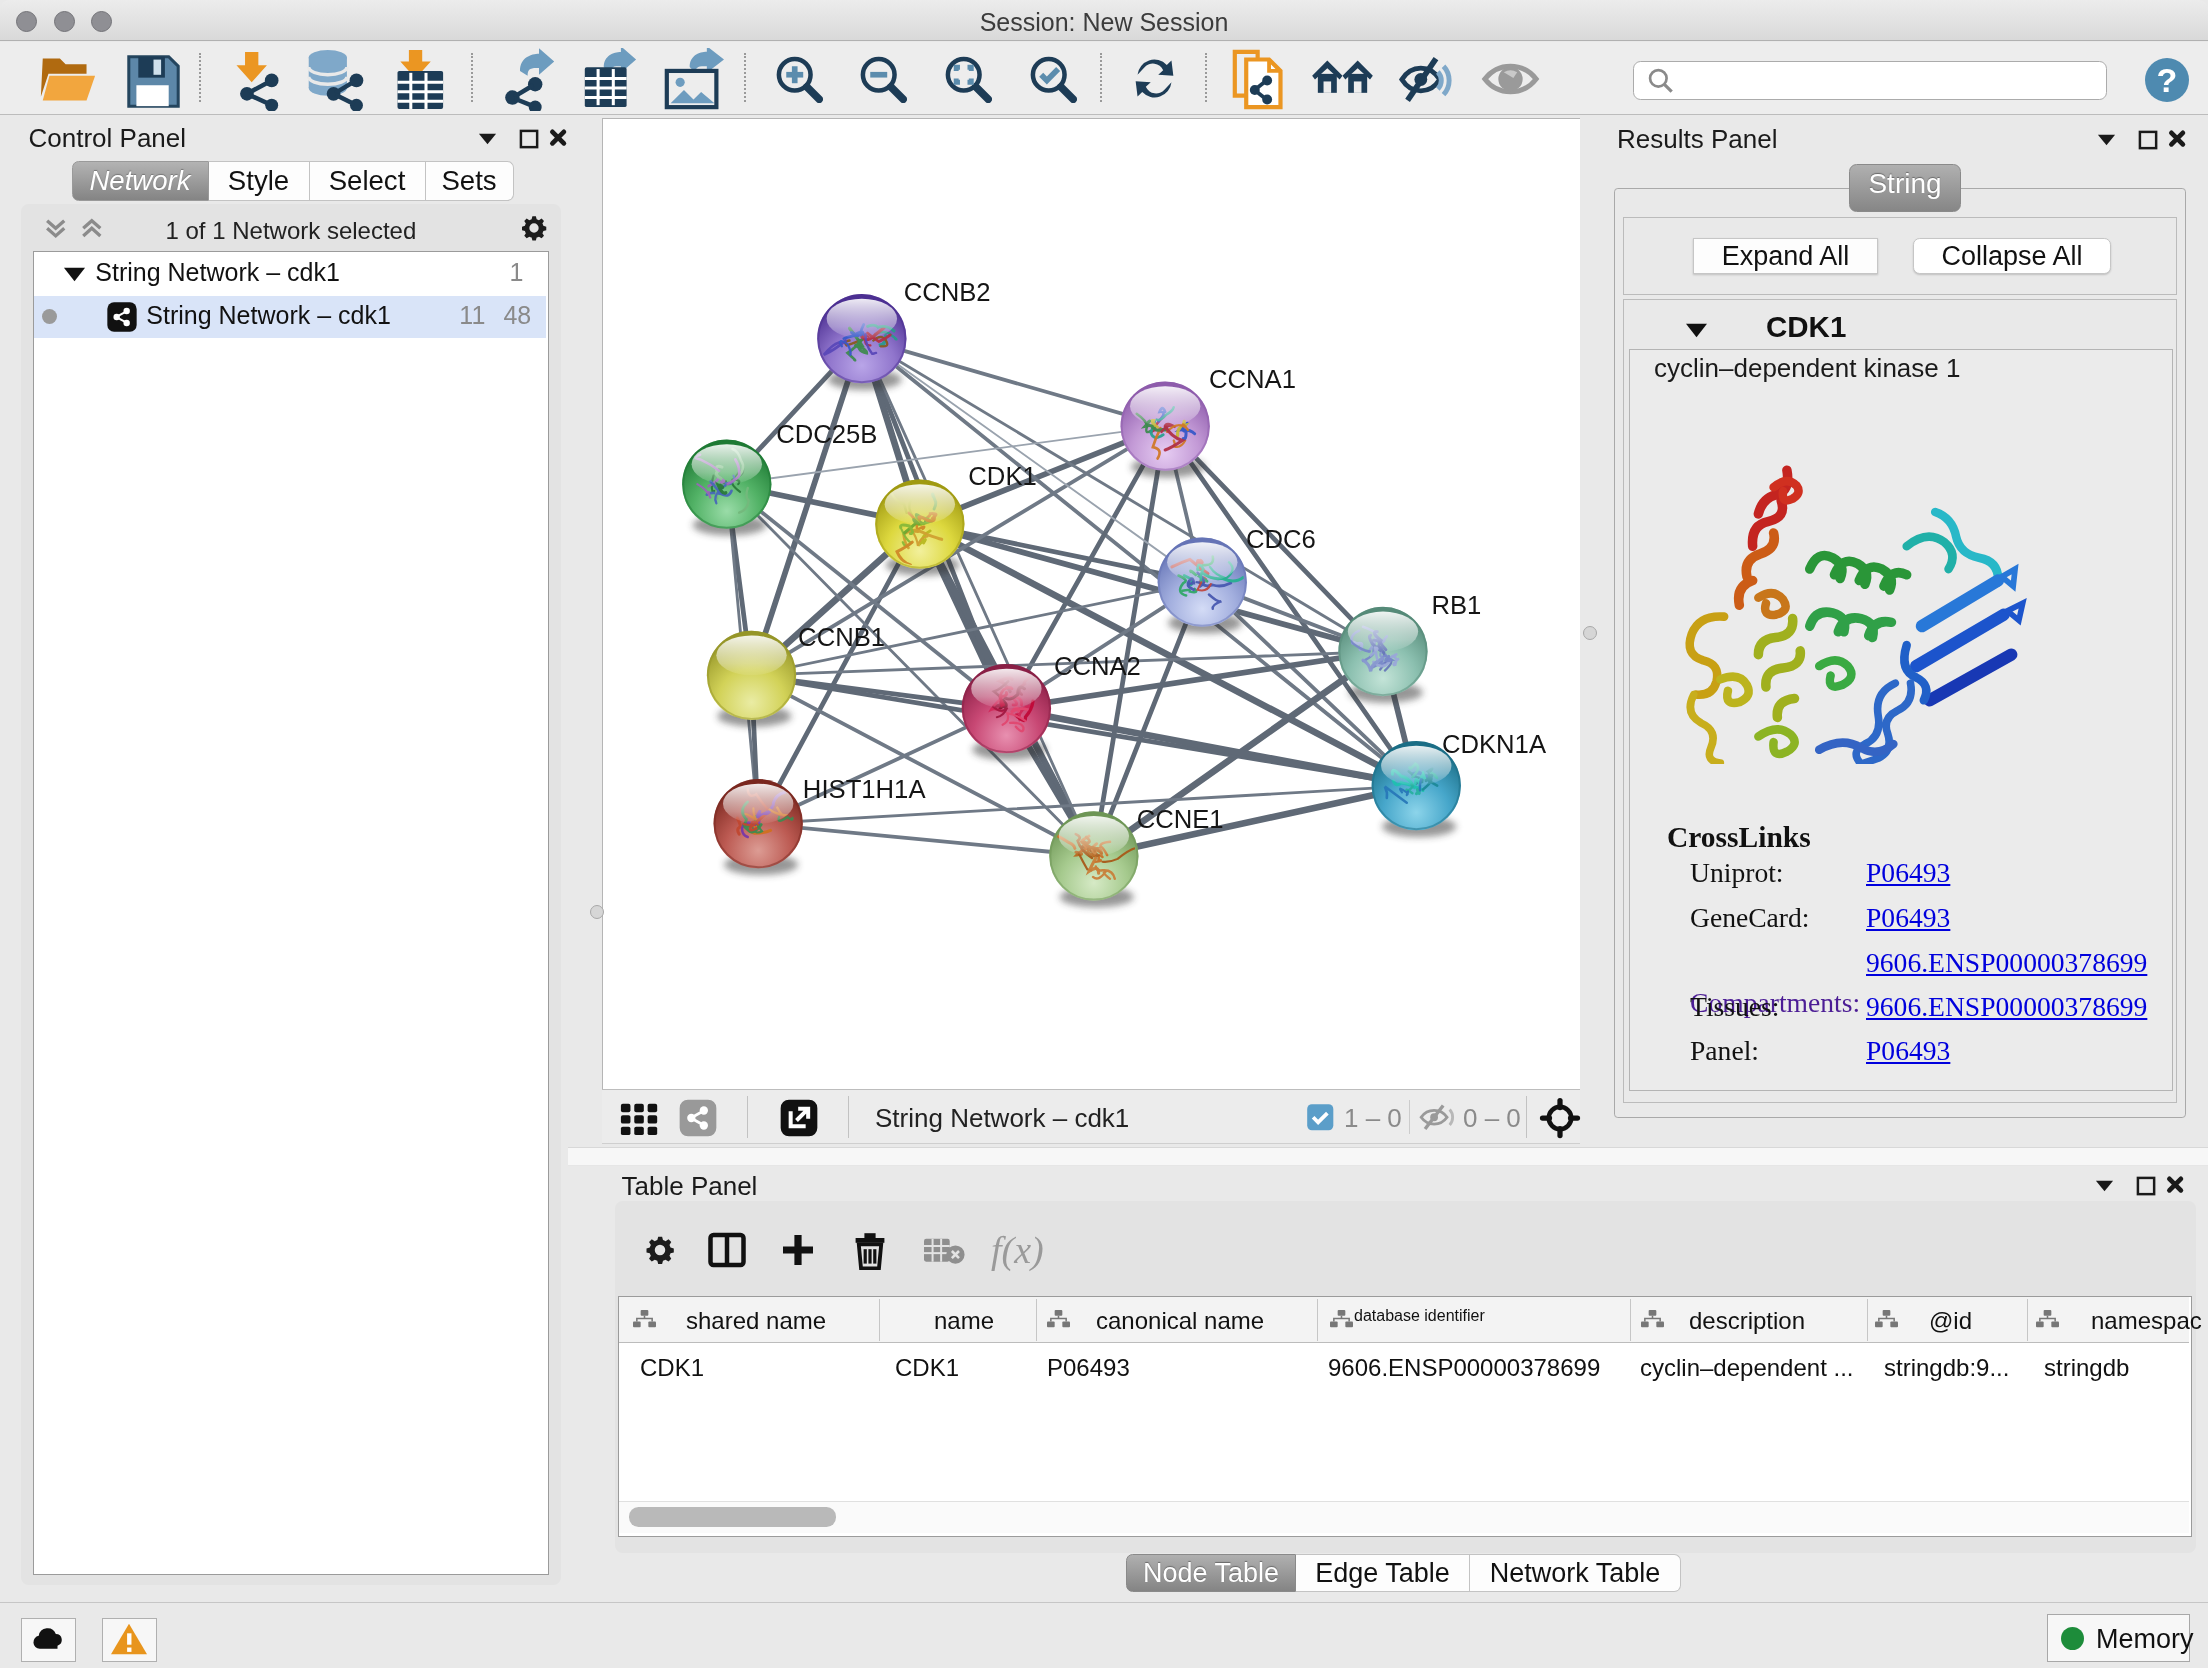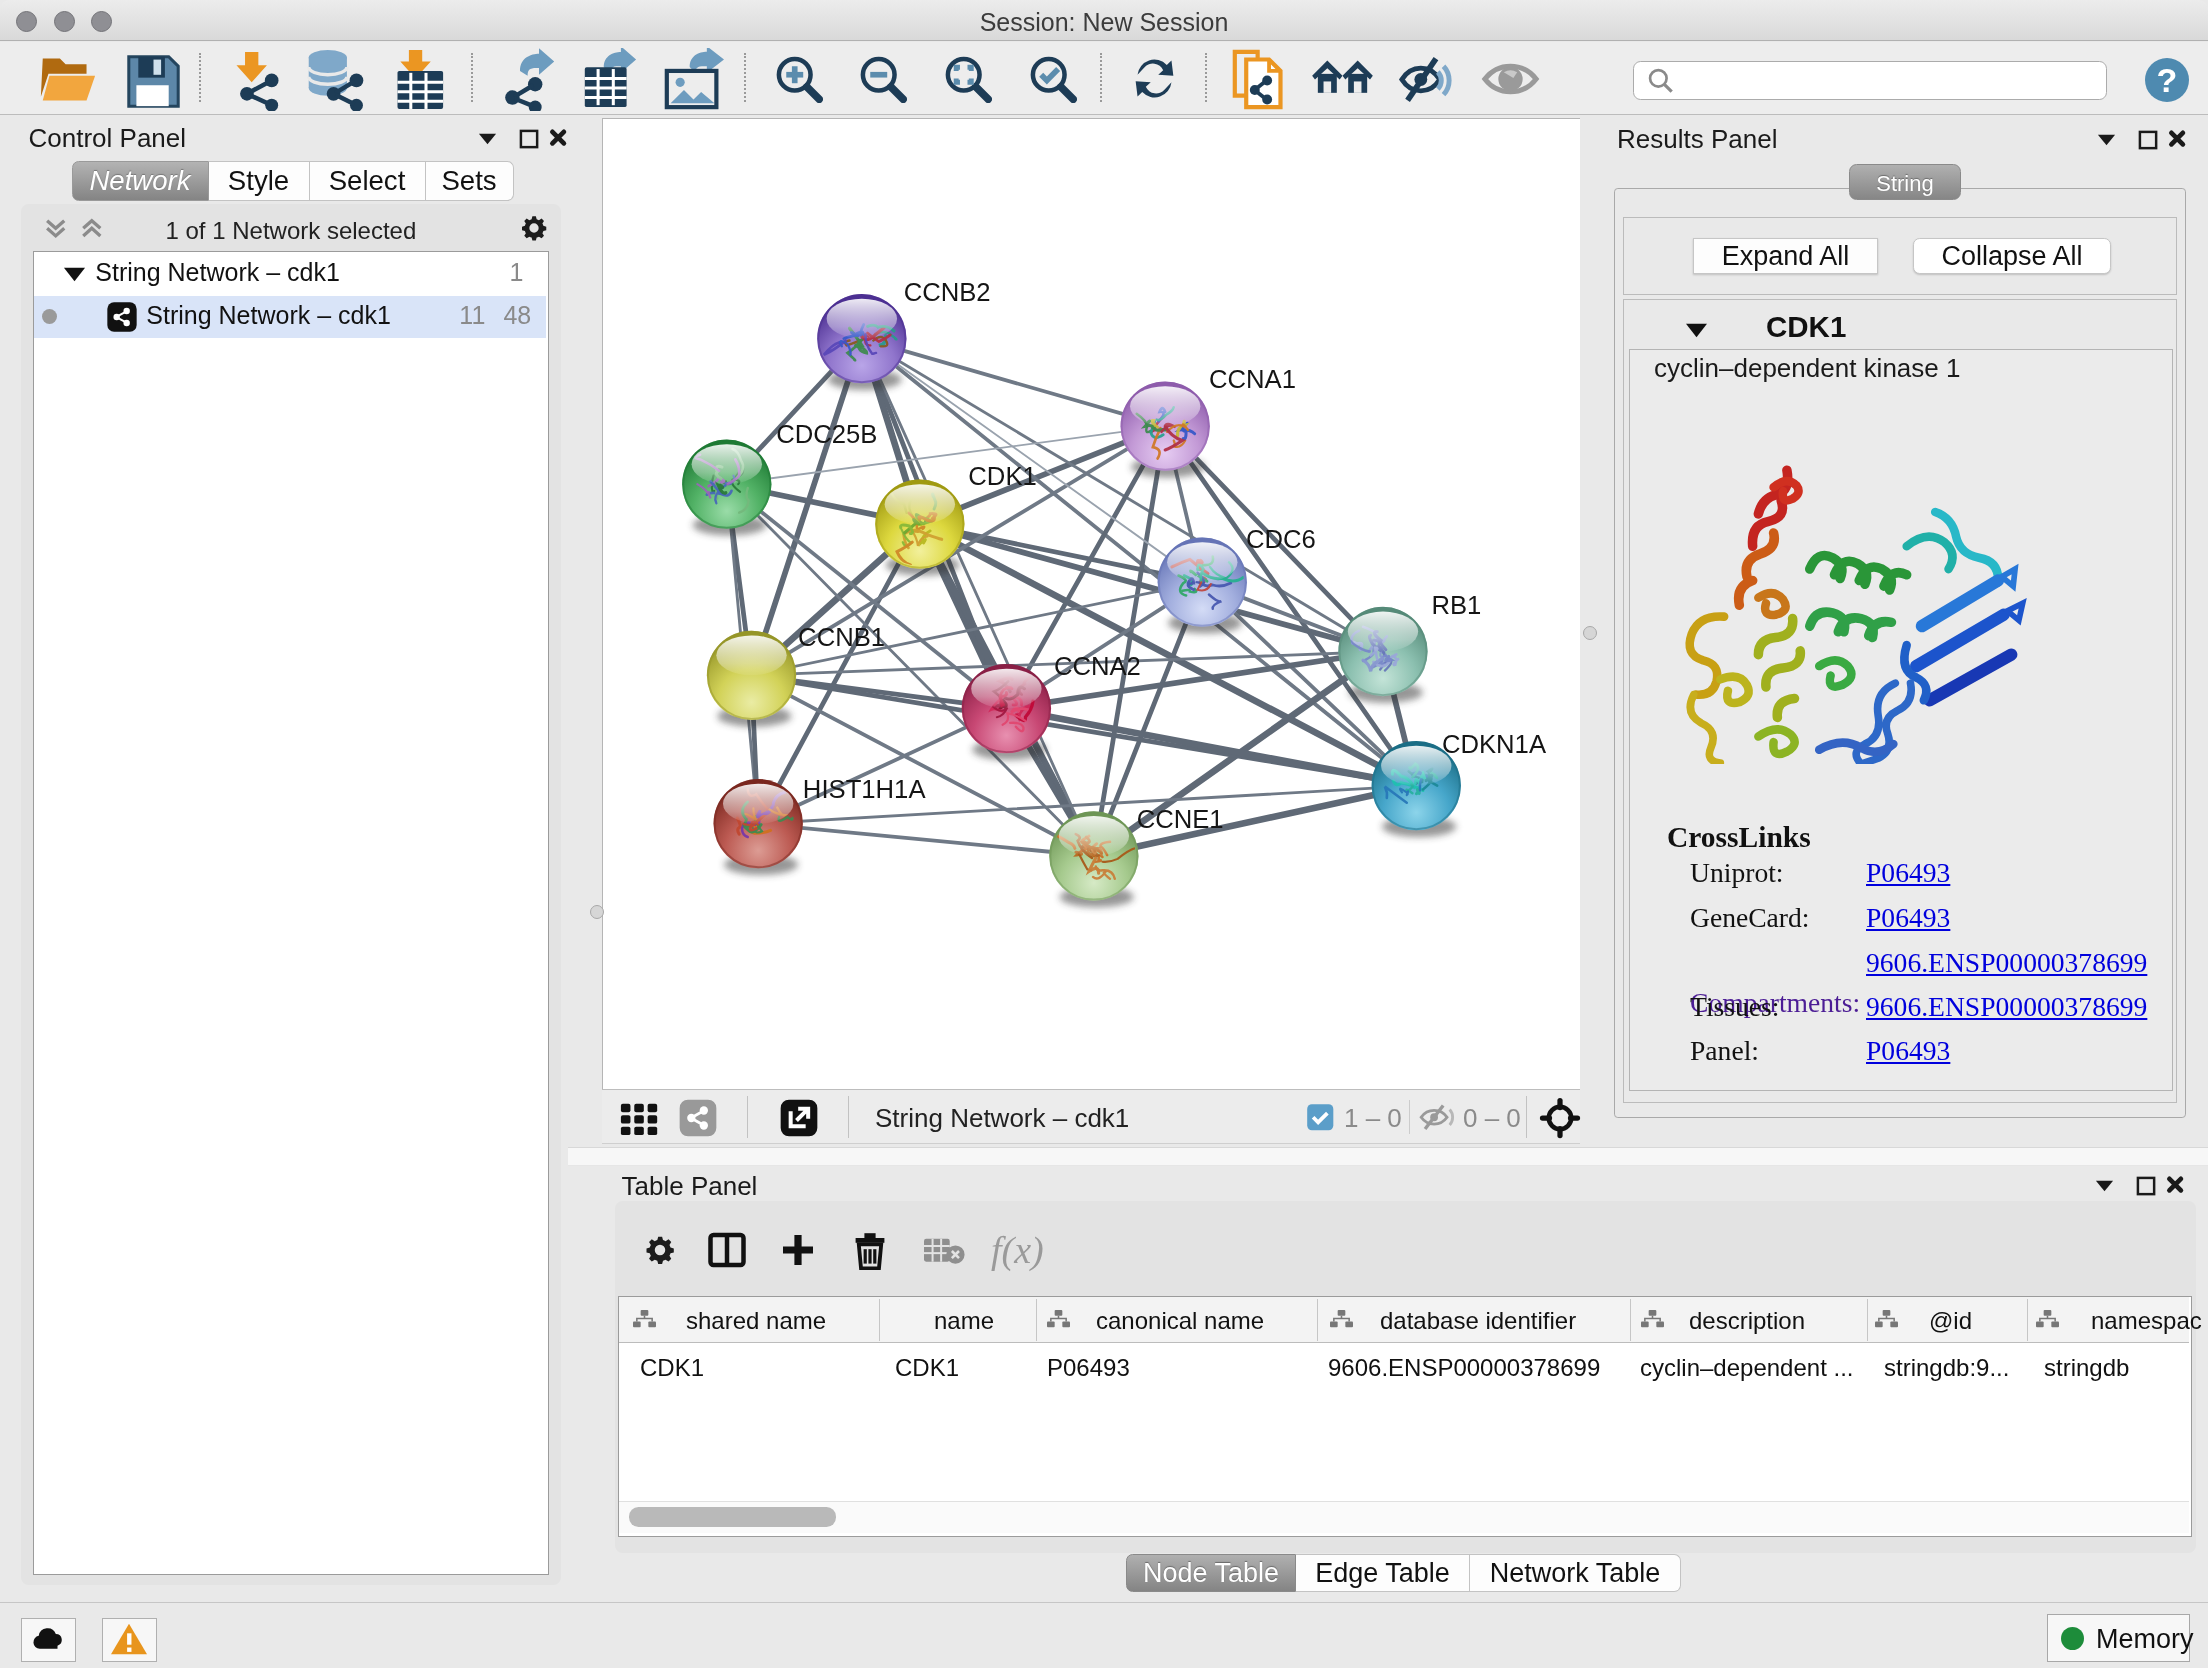--- a/index.html
+++ b/index.html
@@ -778,21 +778,21 @@
   <div id="rpanel">
     <div class="ptitle" style="position:absolute;left:34px;top:8.6px;">Results Panel</div>
     <svg class="panicons" style="left:513px;top:14.3px;" width="105" height="23" viewBox="0 0 110 24">
       <path d="M2 6 L20 6 L11 17 Z" fill="#1a1a1a"></path>
       <rect x="46" y="3" width="17" height="17" fill="none" stroke="#1a1a1a" stroke-width="2.6"></rect>
       <path d="M79 4 L91 16 M91 4 L79 16" stroke="#1a1a1a" stroke-width="5" stroke-linecap="round"></path>
     </svg>
 
     <div style="position:absolute;left:31px;top:73px;width:572px;height:930px;border:1.9px solid #a9a9a9;border-radius:3.8px;background:#e9e9e9;"></div>
 
-    <div style="position:absolute;left:266px;top:49px;width:112px;height:36px;background:linear-gradient(#b0b0b0,#868686);border:1px solid #8a8a8a;border-radius:7.6px;color:#fff;font-size:22px;text-align:center;line-height:38px;text-shadow:0 -1px 1px #6a6a6a;">String</div>
+    <div style="position:absolute;left:266px;top:49px;width:112px;height:48px;background:linear-gradient(#b0b0b0,#868686);border:1px solid #8a8a8a;border-radius:7.6px;color:#fff;font-size:28px;text-align:center;line-height:38px;text-shadow:0 -1px 1px #6a6a6a;">String</div>
 
     <div style="position:absolute;left:40px;top:102px;width:554px;height:78px;border:1.9px solid #bbb;background:#e9e9e9;"></div>
     <div style="position:absolute;left:110px;top:123px;width:185px;height:36px;background:#fdfdfd;border:1px solid #c6c6c6;border-radius:0;font-size:27px;color:#111;text-align:center;line-height:34px;box-shadow:0 1px 1.9px rgba(0,0,0,0.18);">Expand All</div>
     <div style="position:absolute;left:330px;top:123px;width:198px;height:36px;background:#ffffff;border:1px solid #c6c6c6;border-radius:6.7px;font-size:27px;color:#111;text-align:center;line-height:34px;box-shadow:0 1px 1.9px rgba(0,0,0,0.18);">Collapse All</div>
 
     <div style="position:absolute;left:40px;top:184px;width:554px;height:804px;border:1.9px solid #bbb;background:#e9e9e9;"></div>
     <svg style="position:absolute;left:101px;top:205px;" width="25" height="21" viewBox="0 0 26 22">
         <path d="M2 4 L24 4 L13 18 Z" fill="#111"></path>
       </svg>
     <div style="position:absolute;left:183px;top:195px;font-size:29.5px;font-weight:bold;color:#111;">CDK1</div>
@@ -930,21 +930,21 @@
       <svg style="position:absolute;left:710px;top:11.4px;" width="25" height="23" viewBox="0 0 26 24">
           <g fill="#777">
             <rect x="9" y="2" width="8" height="6" rx="1"></rect>
             <rect x="1" y="14" width="8" height="6" rx="1"></rect>
             <rect x="17" y="14" width="8" height="6" rx="1"></rect>
           </g>
           <g stroke="#777" stroke-width="1.6" fill="none">
             <path d="M13 8 v3 M5 14 v-3 h16 v3"></path>
           </g>
         </svg>
-      <div style="position:absolute;left:761px;top:9.5px;font-size:24px;color:#111;">database identifier</div>
+      <div style="position:absolute;left:735px;top:9.5px;font-size:16px;color:#111;">database identifier</div>
       <svg style="position:absolute;left:1021px;top:11.4px;" width="25" height="23" viewBox="0 0 26 24">
           <g fill="#777">
             <rect x="9" y="2" width="8" height="6" rx="1"></rect>
             <rect x="1" y="14" width="8" height="6" rx="1"></rect>
             <rect x="17" y="14" width="8" height="6" rx="1"></rect>
           </g>
           <g stroke="#777" stroke-width="1.6" fill="none">
             <path d="M13 8 v3 M5 14 v-3 h16 v3"></path>
           </g>
         </svg>

